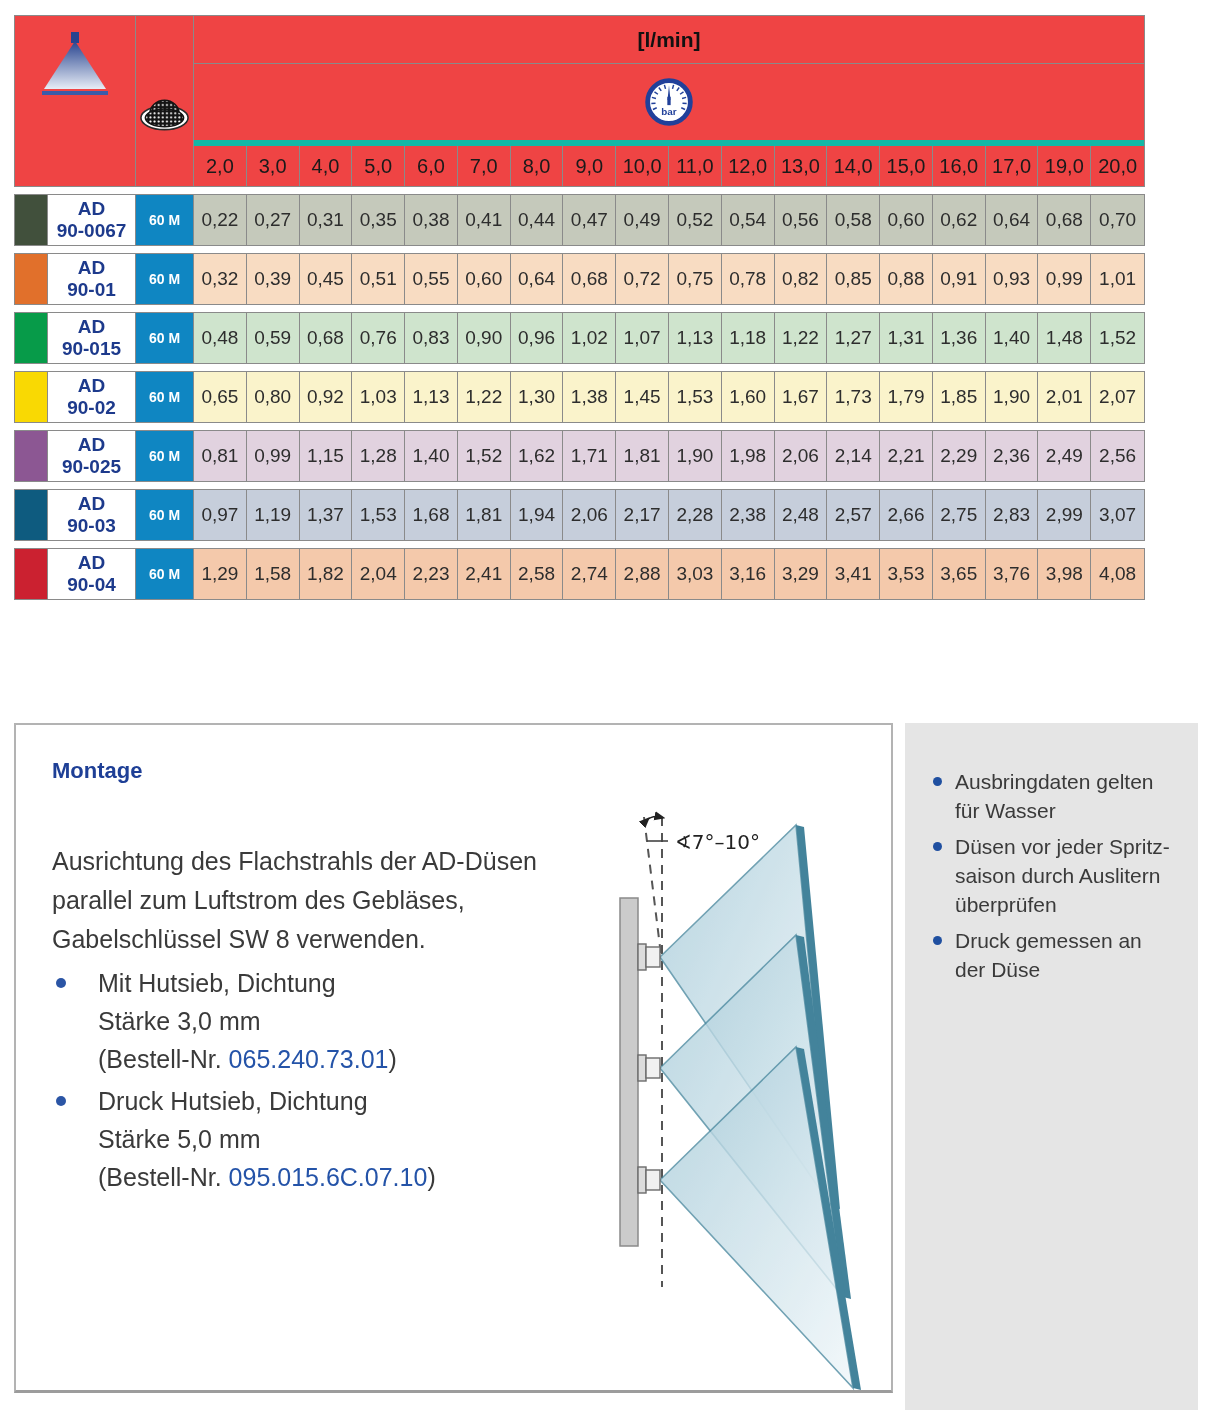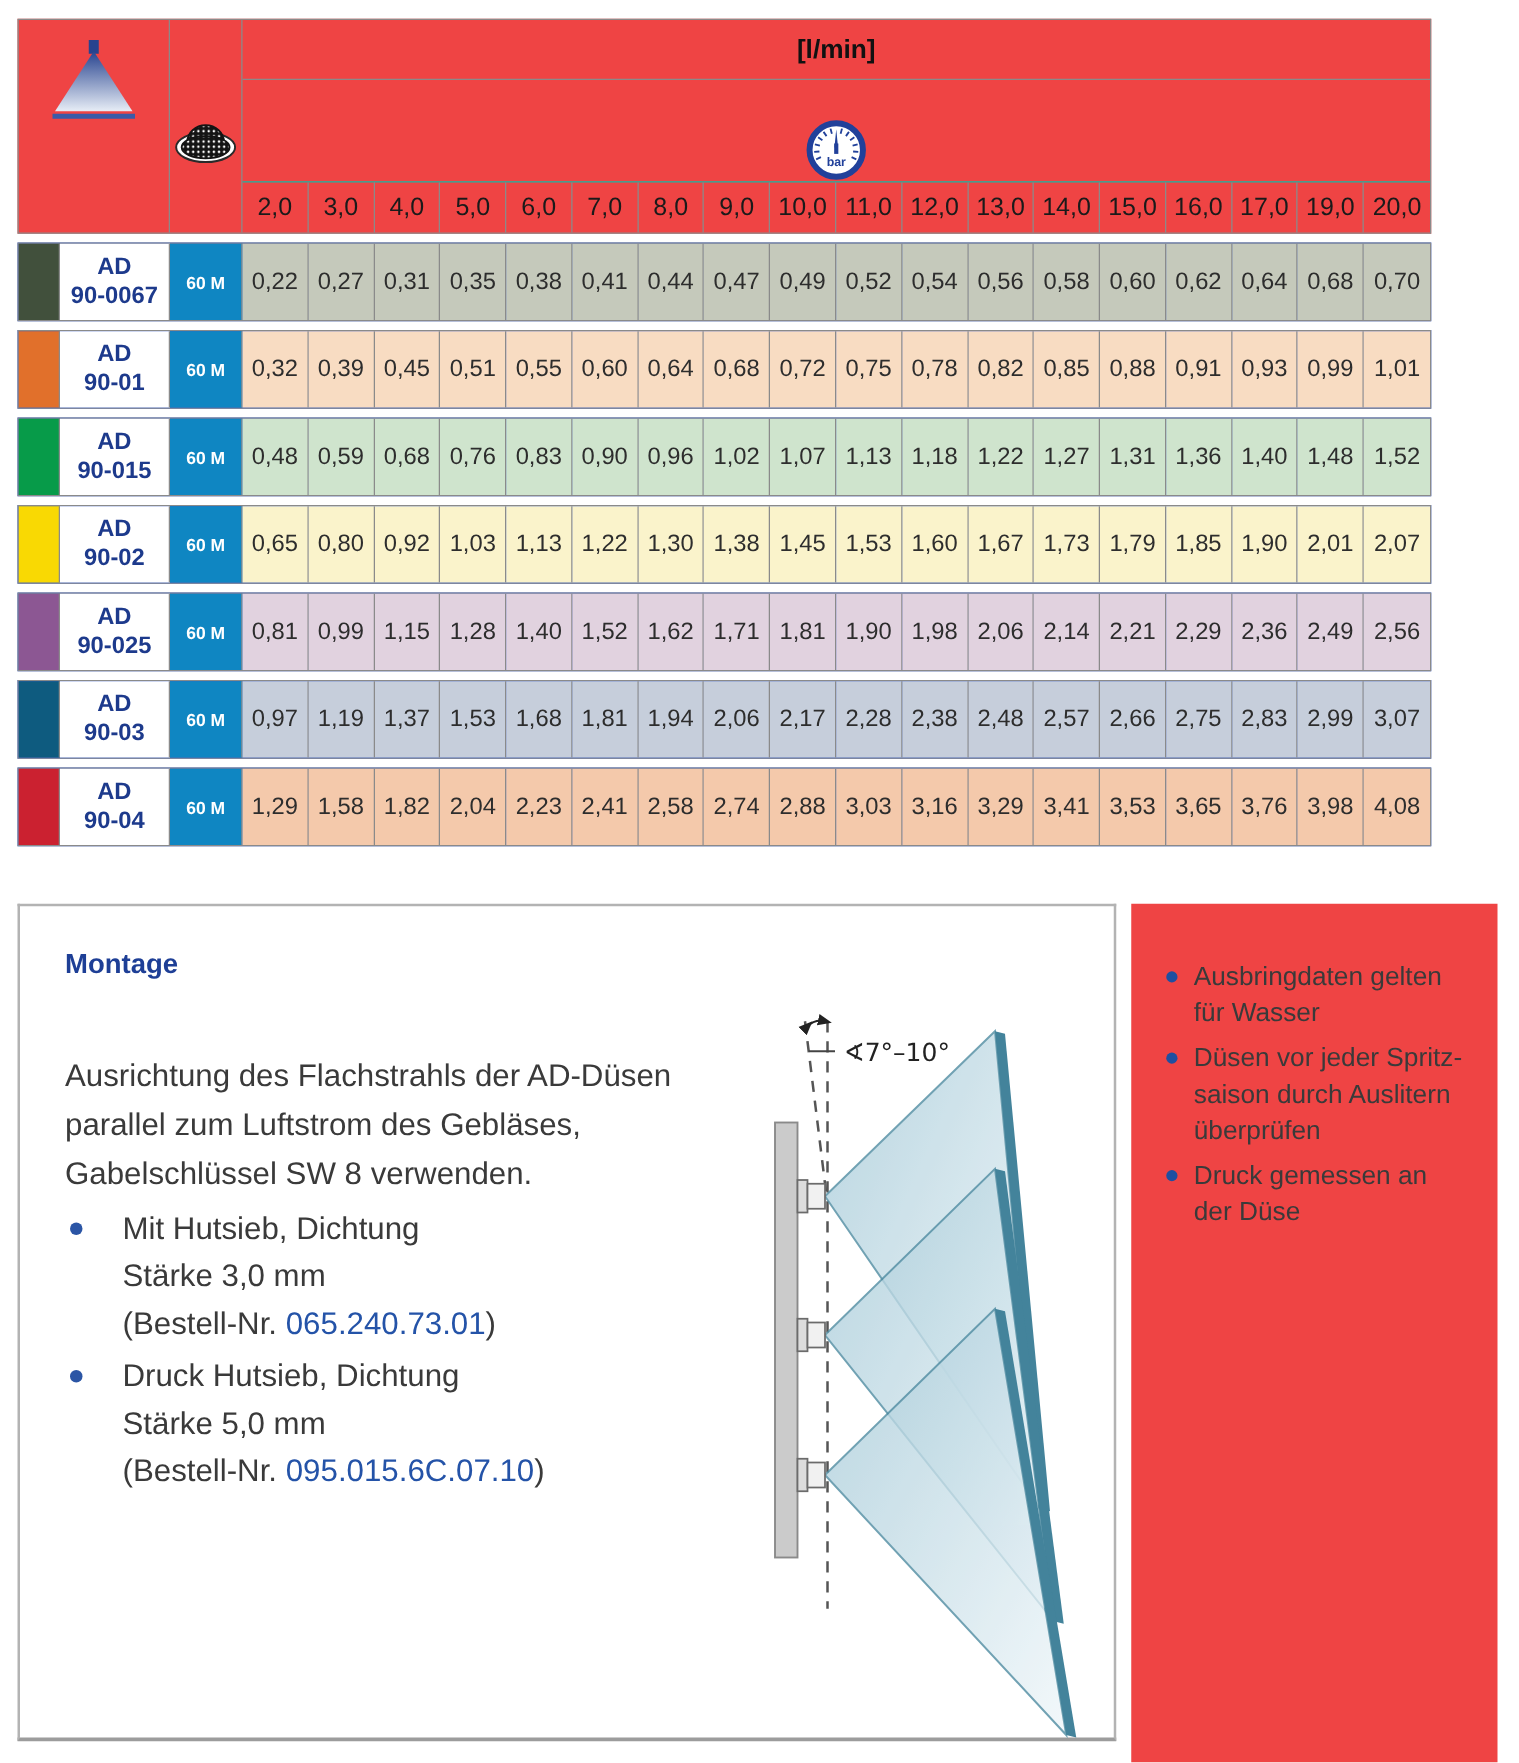--- a/index.html
+++ b/index.html
@@ -6,25 +6,25 @@
   html,body{background:#fff}
   body{width:1215px;height:1410px;position:relative;font-family:"Liberation Sans",sans-serif;color:#2d2d2d;overflow:hidden}
 
   
   .tbl{position:absolute;left:14px;top:15px;width:1131px}
   .grid{display:grid;grid-template-columns:33px 88px 58px repeat(18,1fr)}
   .hdr{grid-template-rows:48px 82px 40px;border:1px solid #8a8a8a;background:#ef4444}
   .spray-cell{grid-column:1/3;grid-row:1/4;border-right:1px solid #8a8a8a;display:flex;justify-content:center;align-items:flex-start;padding-top:16px}
   .strainer-cell{grid-column:3/4;grid-row:1/4;border-right:1px solid #8a8a8a;display:flex;justify-content:center;align-items:center;padding-top:18px}
   .lmin{grid-column:4/22;grid-row:1;border-bottom:1px solid #8a8a8a;display:flex;align-items:center;justify-content:center;font-weight:bold;font-size:21px;color:#111}
-  .gauge-cell{grid-column:4/22;grid-row:2;border-bottom:1px solid #14b8a6;display:flex;align-items:flex-end;justify-content:center}
+  .gauge-cell{grid-column:4/22;grid-row:2;border-bottom:6px solid #14b8a6;display:flex;align-items:center;justify-content:center}
   .vals{display:contents}
   .pcell{border-right:1px solid #8a8a8a;display:flex;align-items:center;justify-content:center;font-size:20px;color:#1a1a1a}
   .vals .pcell:last-child{border-right:none}
-  .drow{height:63px;border:1px solid #8a8a8a;margin-top:7px;background:#1d4ed8}
+  .drow{height:52px;border:1px solid #8a8a8a;margin-top:7px;background:#6d28d9}
   .swatch{border-right:1px solid #8a8a8a}
   .nname{border-right:1px solid #8a8a8a;background:#fff;display:flex;flex-direction:column;align-items:center;justify-content:center;font-weight:bold;font-size:19px;line-height:1.18;color:#1d3a8c}
   .badge{border-right:1px solid #8a8a8a;color:#fff;font-weight:bold;font-size:14px;display:flex;align-items:center;justify-content:center}
   .vcell{border-right:1px solid #8a8a8a;display:flex;align-items:center;justify-content:center;font-size:19px;color:#2d2d2d}
   .vals .vcell:last-child{border-right:none}
 
   
   .mbox{position:absolute;left:14px;top:723px;width:879px;height:670px;background:#fff;border:2px solid #b3b3b3;border-bottom:3px solid #9c9c9c}
   .mtext{position:absolute;left:36px;top:33px;width:558px}
   .mtitle{font-size:22px;font-weight:bold;color:#1e3f96;margin-bottom:58px}
@@ -32,21 +32,21 @@
   .mintro{font-size:25px;color:#3a3a3a;margin-top:48px;line-height:39px}
   .mbullets{margin-top:5px}
   .mbullet{display:flex;margin-top:4px}
   .mdot{width:10px;height:10px;border-radius:50%;background:#2b55a5;margin:14px 14px 0 4px;flex:none}
   .mb-lines{padding-left:18px}
   .mb-lines div{font-size:25px;color:#3a3a3a;line-height:38px}
   .ordno{font-weight:normal;color:#2453a8}
   .diagram{position:absolute;left:584px;top:50px}
 
   
-  .sbox{position:absolute;left:905px;top:723px;width:293px;height:687px;background:#ef4444}
+  .sbox{position:absolute;left:905px;top:723px;width:293px;height:687px;background:#e5e5e5}
   .sb-list{padding:44px 20px 0 28px}
   .sb-item{display:flex;margin-bottom:7px}
   .sb-dot{width:9px;height:9px;border-radius:50%;background:#1f4fa0;margin:10px 13px 0 0;flex:none}
   .sb-line{font-size:21px;color:#3a3a3a;line-height:29px}
 
   .angle-label{font-family:"DejaVu Sans",sans-serif}
 </style>
 </head>
 <body>
 

